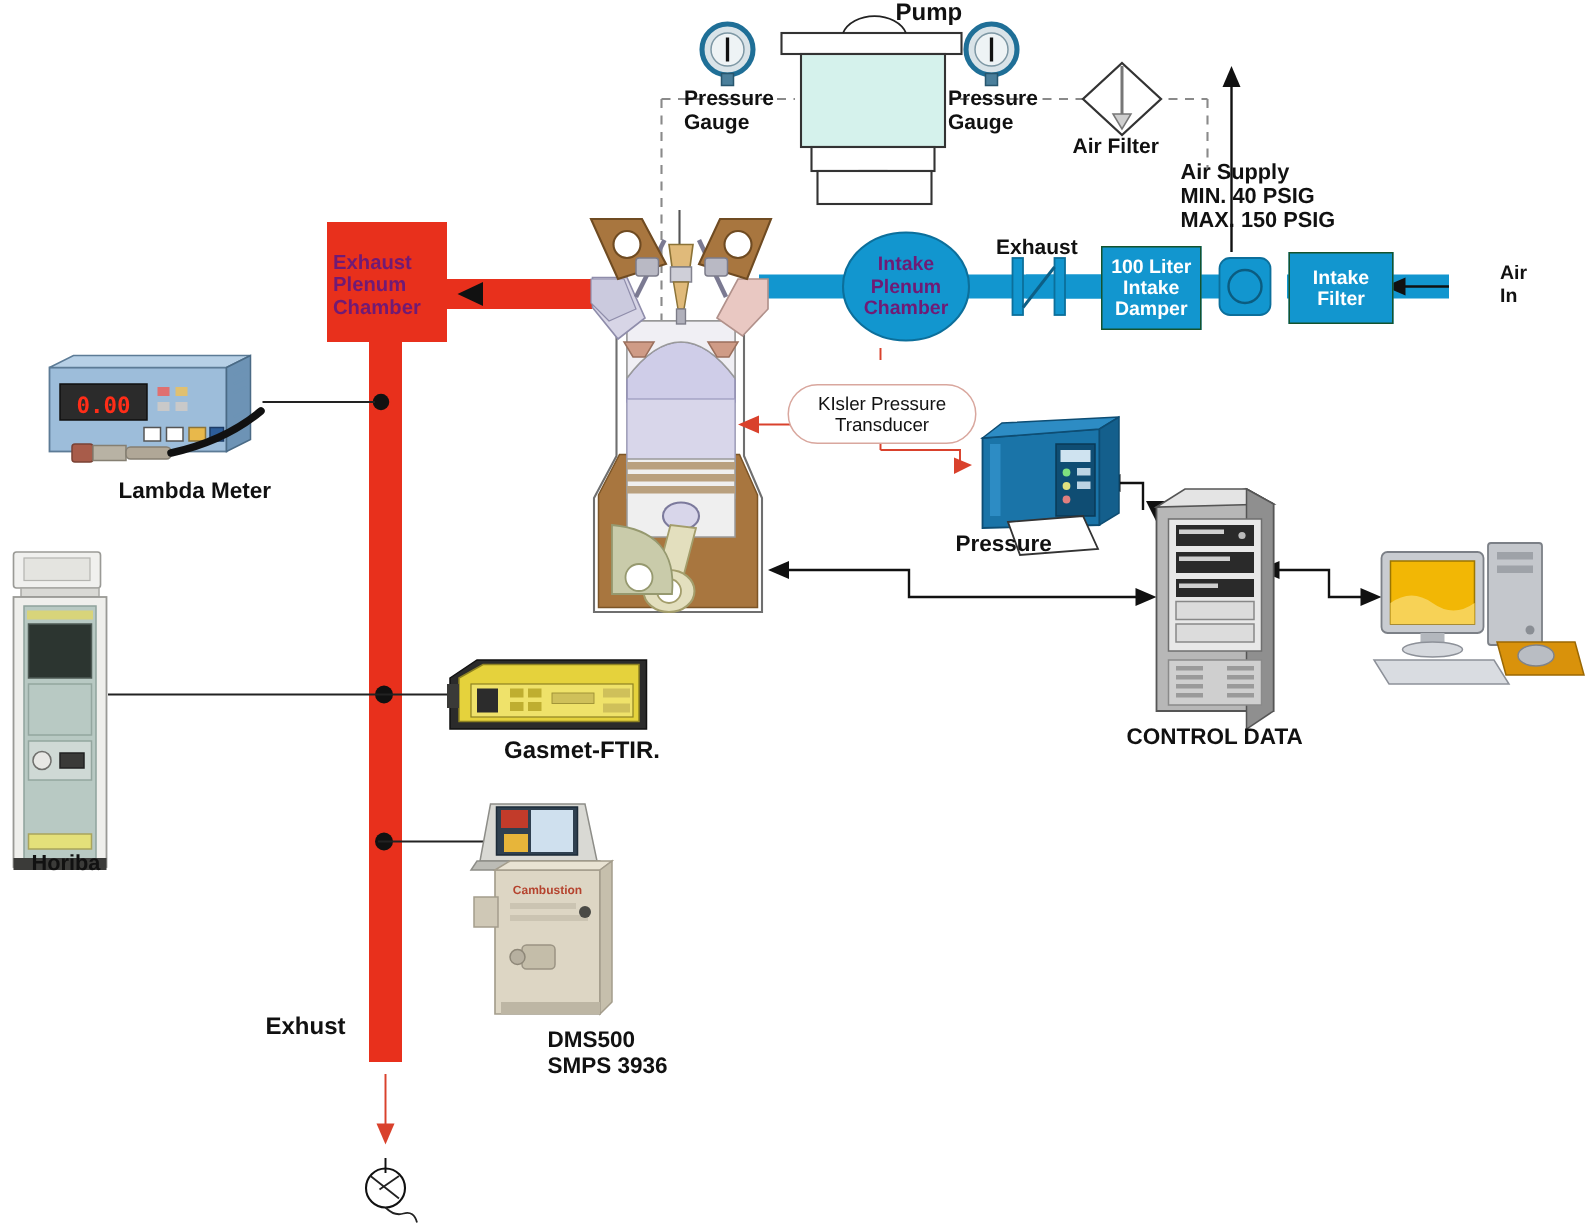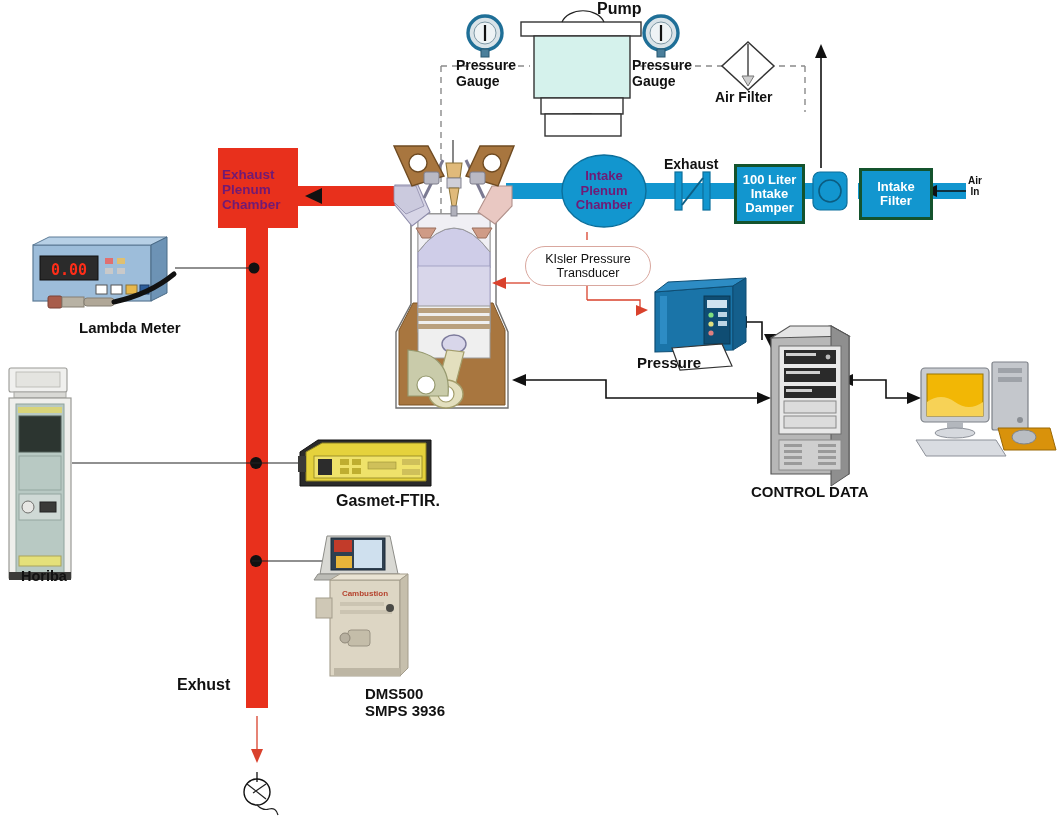--- a/index.html
+++ b/index.html
@@ -1,21 +1,21 @@
 <!DOCTYPE html>
 <html><head>
 <meta charset="utf-8">
 <style>
   html,body{margin:0;padding:0;background:#ffffff;}
   body{width:1058px;height:819px;font-family:"Liberation Sans",sans-serif;overflow:hidden;}
   #stage{position:relative;width:1058px;height:819px;background:#fff;}
   .lbl{position:absolute;color:#111;font-weight:700;line-height:1.12;white-space:pre;}
   .lbl.n{font-weight:400;}
   .wlbl{position:absolute;color:#701a75;font-weight:700;text-align:center;line-height:1.12;white-space:pre;}
-  .bbox{position:absolute;background:#1296cf;border:3px solid #14532d;display:flex;align-items:center;justify-content:center;color:#fff;font-weight:700;text-align:center;line-height:1.1;}
+  .bbox{position:absolute;background:#1296cf;border:1px solid #14532d;display:flex;align-items:center;justify-content:center;color:#fff;font-weight:700;text-align:center;line-height:1.1;}
   svg{position:absolute;left:0;top:0;overflow:visible;}
   .blkline{stroke:#111;stroke-width:1.6;fill:none;}
   .redline{stroke:#d9412c;stroke-width:1.3;fill:none;}
   .dash{stroke:#8a8a8a;stroke-width:1.4;fill:none;stroke-dasharray:6 5;}
   .thin{stroke:#222;stroke-width:1.2;fill:none;}
 </style>
 </head>
 <body>
 
 <div id="stage">
@@ -367,47 +367,50 @@
     </g>
 
   </svg>
 
   <div class="lbl" style="left:561px;top:0px;font-size:16px;margin-left:36px;">Pump</div>
   <div class="lbl" style="left:456px;top:58px;font-size:14px;">Pressure
 Gauge</div>
   <div class="lbl" style="left:632px;top:58px;font-size:14px;">Pressure
 Gauge</div>
   <div class="lbl" style="left:715px;top:90px;font-size:14px;">Air Filter</div>
+  <div class="lbl" style="left:787px;top:107px;font-size:14.5px;">Air Supply
+MIN. 40 PSIG
+MAX. 150 PSIG</div>
 
   <div class="wlbl" style="left:566px;top:169px;width:76px;font-size:13px;">Intake
 Plenum
 Chamber</div>
   <div class="lbl" style="left:664px;top:157px;font-size:14px;">Exhaust</div>
 
   <div class="bbox" style="left:734px;top:164px;width:65px;height:54px;font-size:13px;">
     <span style="white-space:pre;">100 Liter
 Intake
 Damper</span>
   </div>
 
   <div class="bbox" style="left:859px;top:168px;width:68px;height:46px;font-size:13px;">
     <span style="white-space:pre;">Intake
 Filter</span>
   </div>
 
-  <div class="lbl" style="left:968px;top:175px;font-size:10px;text-align:center;">Air
+  <div class="lbl" style="left:1000px;top:175px;font-size:13px;">Air
 In</div>
 
   <div class="wlbl" style="left:222px;top:167px;width:76px;font-size:13.5px;text-align:left;">Exhaust
 Plenum
 Chamber</div>
 
   <div class="lbl" style="left:177px;top:676px;font-size:16px;">Exhust</div>
 
-  <div style="position:absolute;left:525px;top:246px;width:124px;height:38px;border:1.4px solid #d9a79e;border-radius:20px;background:#fff;display:flex;align-items:center;justify-content:center;">
+  <div style="position:absolute;left:525px;top:256px;width:124px;height:38px;border:1.4px solid #d9a79e;border-radius:20px;background:#fff;display:flex;align-items:center;justify-content:center;">
     <span class="lbl n" style="position:static;font-size:12.5px;text-align:center;color:#111;">KIsler Pressure
 Transducer</span>
   </div>
 
   <div class="lbl" style="left:79px;top:320px;font-size:15px;">Lambda Meter</div>
 
   <div class="lbl" style="left:21px;top:568px;font-size:14.5px;">Horiba</div>
 
   <div class="lbl" style="left:336px;top:492px;font-size:16px;">Gasmet-FTIR.</div>
 

